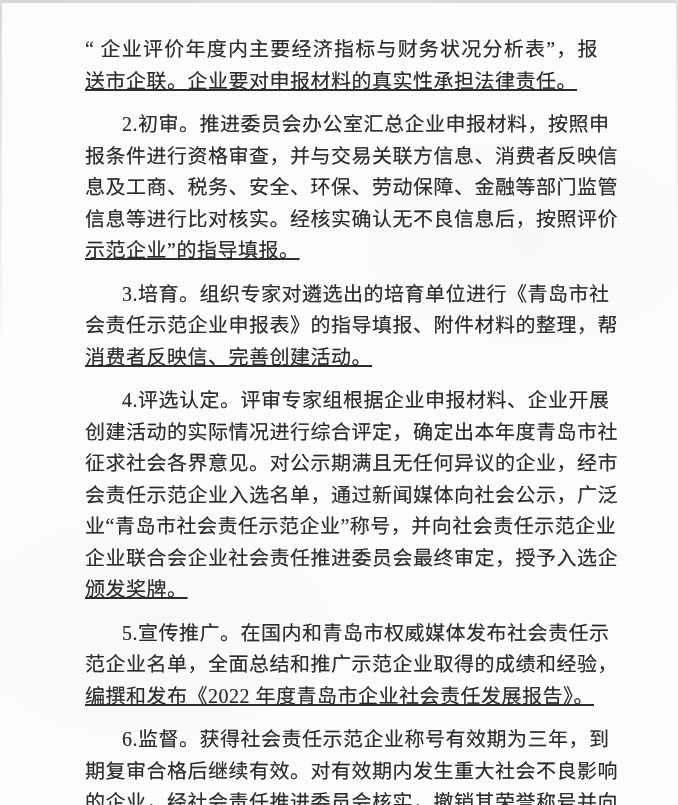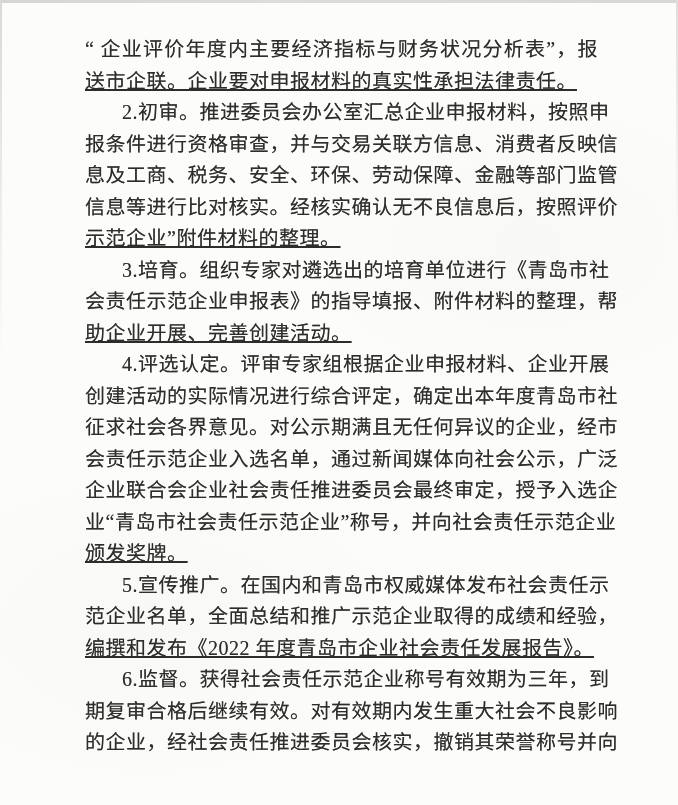--- a/index.html
+++ b/index.html
@@ -55,47 +55,48 @@
     white-space: nowrap;
     text-align: justify;
     text-align-last: justify;
   }
   .line.short {
     text-align-last: left;
     text-decoration: underline;
   }
   .line.indent {
     padding-left: 37px;
+    margin-top: 12px;
   }
 </style>
 </head>
 <body>
 
 <div class="page">
   <div class="edge-top"></div>
   <div class="edge-left"></div>
   <div class="edge-right"></div>
 
   <div class="textblock">
     <div class="line">“ 企业评价年度内主要经济指标与财务状况分析表”，报</div>
     <div class="line short">送市企联。企业要对申报材料的真实性承担法律责任。</div>
     <div class="line indent">2.初审。推进委员会办公室汇总企业申报材料，按照申</div>
     <div class="line">报条件进行资格审查，并与交易关联方信息、消费者反映信</div>
     <div class="line">息及工商、税务、安全、环保、劳动保障、金融等部门监管</div>
     <div class="line">信息等进行比对核实。经核实确认无不良信息后，按照评价</div>
-    <div class="line short">示范企业”附件材料的整理。</div>
+    <div class="line short">示范企业”的指导填报。</div>
     <div class="line indent">3.培育。组织专家对遴选出的培育单位进行《青岛市社</div>
     <div class="line">会责任示范企业申报表》的指导填报、附件材料的整理，帮</div>
-    <div class="line short">助企业开展、完善创建活动。</div>
+    <div class="line short">消费者反映信、完善创建活动。</div>
     <div class="line indent">4.评选认定。评审专家组根据企业申报材料、企业开展</div>
     <div class="line">创建活动的实际情况进行综合评定，确定出本年度青岛市社</div>
     <div class="line">征求社会各界意见。对公示期满且无任何异议的企业，经市</div>
     <div class="line">会责任示范企业入选名单，通过新闻媒体向社会公示，广泛</div>
+    <div class="line">业“青岛市社会责任示范企业”称号，并向社会责任示范企业</div>
     <div class="line">企业联合会企业社会责任推进委员会最终审定，授予入选企</div>
-    <div class="line">业“青岛市社会责任示范企业”称号，并向社会责任示范企业</div>
     <div class="line short">颁发奖牌。</div>
     <div class="line indent">5.宣传推广。在国内和青岛市权威媒体发布社会责任示</div>
     <div class="line">范企业名单，全面总结和推广示范企业取得的成绩和经验，</div>
     <div class="line short">编撰和发布《2022 年度青岛市企业社会责任发展报告》。</div>
     <div class="line indent">6.监督。获得社会责任示范企业称号有效期为三年，到</div>
     <div class="line">期复审合格后继续有效。对有效期内发生重大社会不良影响</div>
     <div class="line">的企业，经社会责任推进委员会核实，撤销其荣誉称号并向</div>
   </div>
 </div>
 

